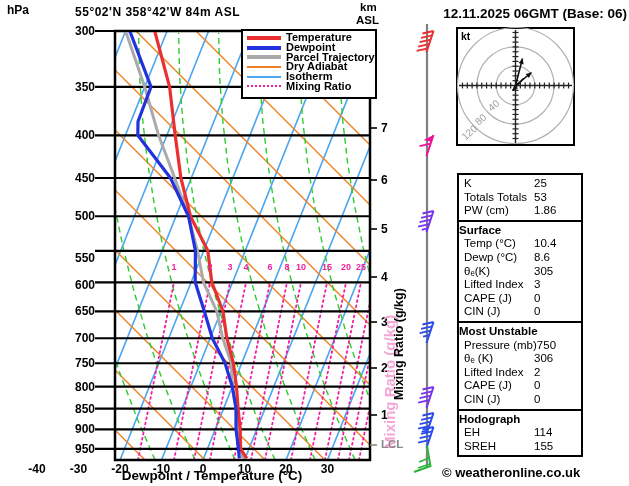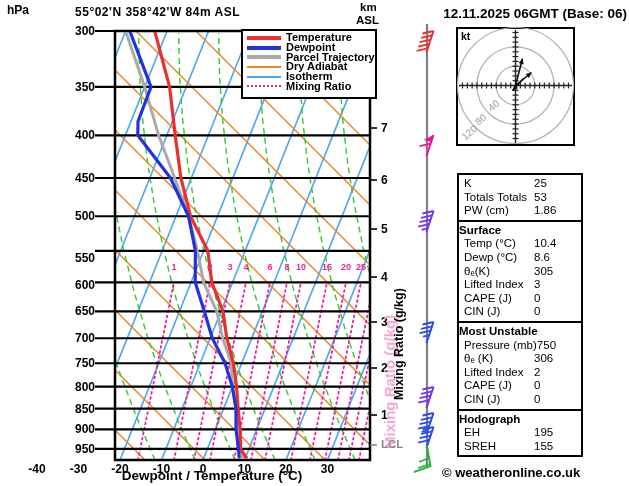--- a/index.html
+++ b/index.html
@@ -398,21 +398,21 @@
         </div>
         <div class="trow">
           <span class="tlab">CIN (J)</span>
           <span class="tval">0</span>
         </div>
       </div>
       <div class="tbox">
         <div class="thead">Hodograph</div>
         <div class="trow">
           <span class="tlab">EH</span>
-          <span class="tval">195</span>
+          <span class="tval">114</span>
         </div>
         <div class="trow">
           <span class="tlab">SREH</span>
           <span class="tval">155</span>
         </div>
       </div>
     </div>
   <div class="abs copyright">© weatheronline.co.uk</div>
 </div>
 

